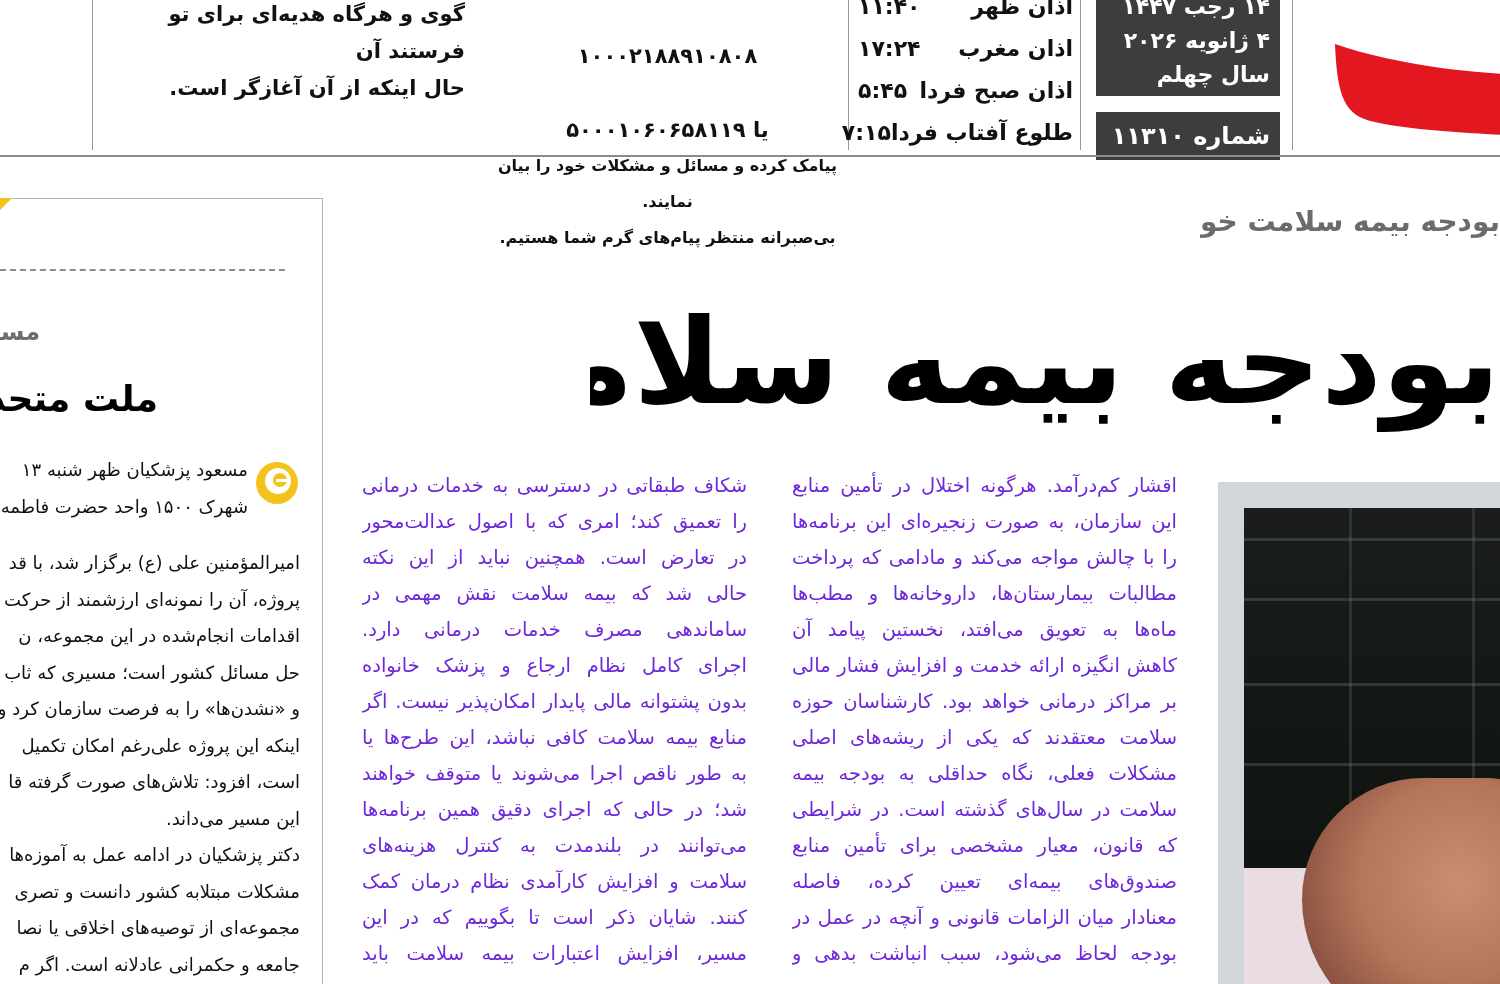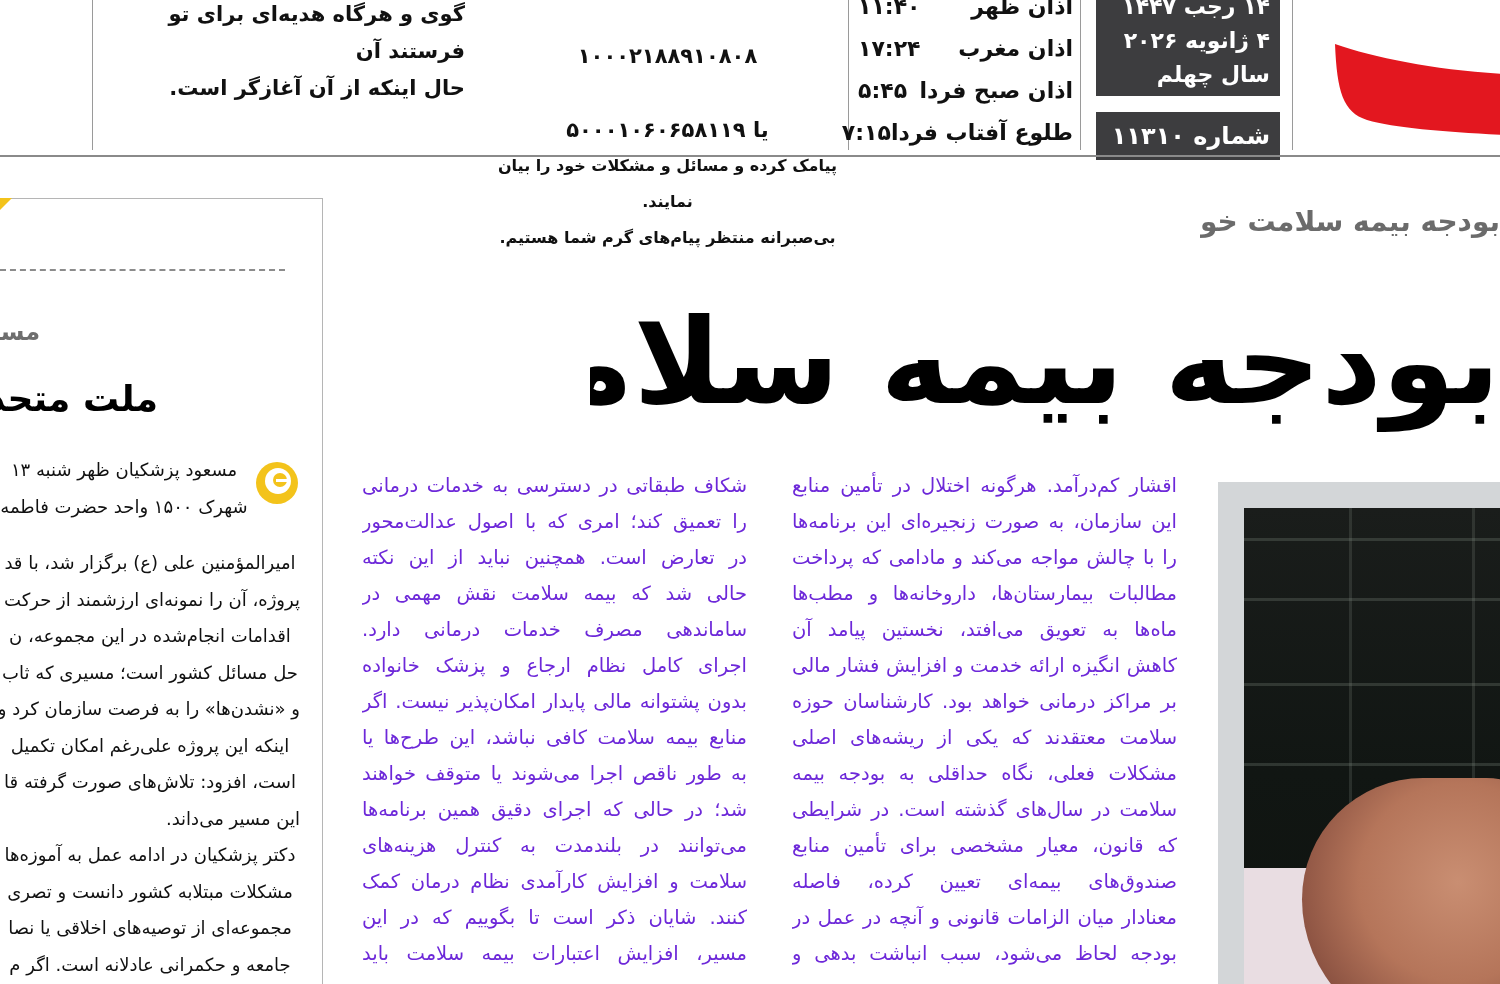--- a/index.html
+++ b/index.html
@@ -56,21 +56,21 @@
   }
   .side-title {
     position:absolute; left:0; top:378px; width:158px; overflow:hidden;
     font-size:36px; font-weight:bold; color:#000; direction:rtl; white-space:nowrap; text-align:left;
   }
   .side-logo { position:absolute; left:254px; top:460px; }
   .side-body {
     position:absolute; left:0; top:452px; width:300px; overflow:hidden;
     font-size:18px; line-height:36.5px; color:#111;
   }
-  .side-line { white-space:nowrap; direction:rtl; text-align:center; }
+  .side-line { white-space:nowrap; direction:rtl; text-align:right; }
 
   
   .main-kicker {
     position:absolute; left:1200px; top:205px; width:300px; overflow:hidden;
     font-size:28px; font-weight:bold; color:#6b6b6b; direction:rtl;
     white-space:nowrap; text-align:left;
   }
   .headline {
     position:absolute; left:590px; top:282px; width:910px; overflow:hidden;
     font-size:118px; font-weight:bold; color:#000; line-height:160px;

